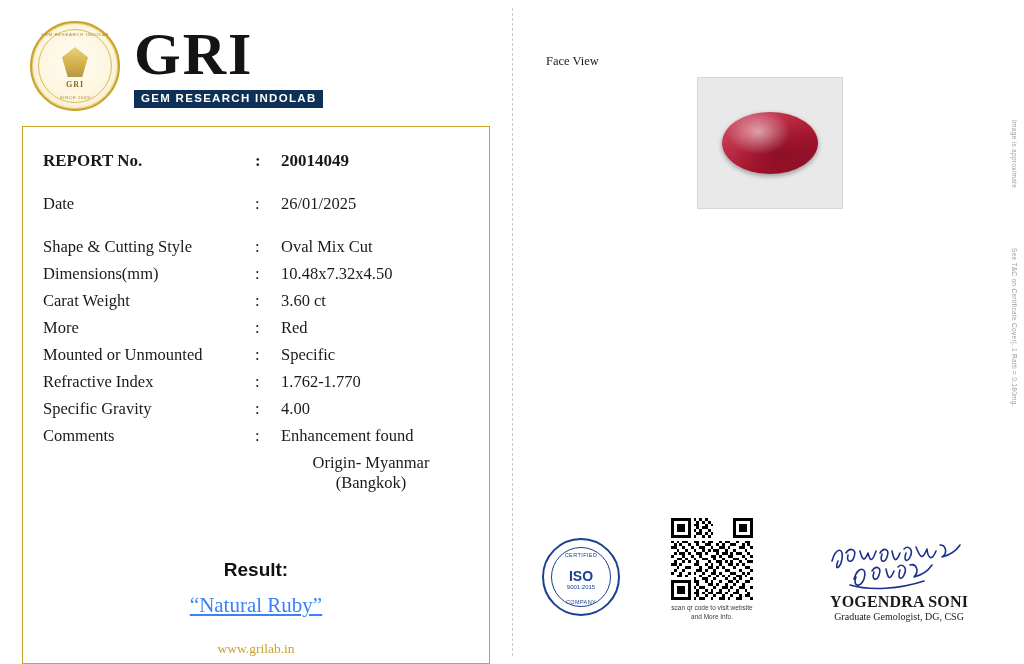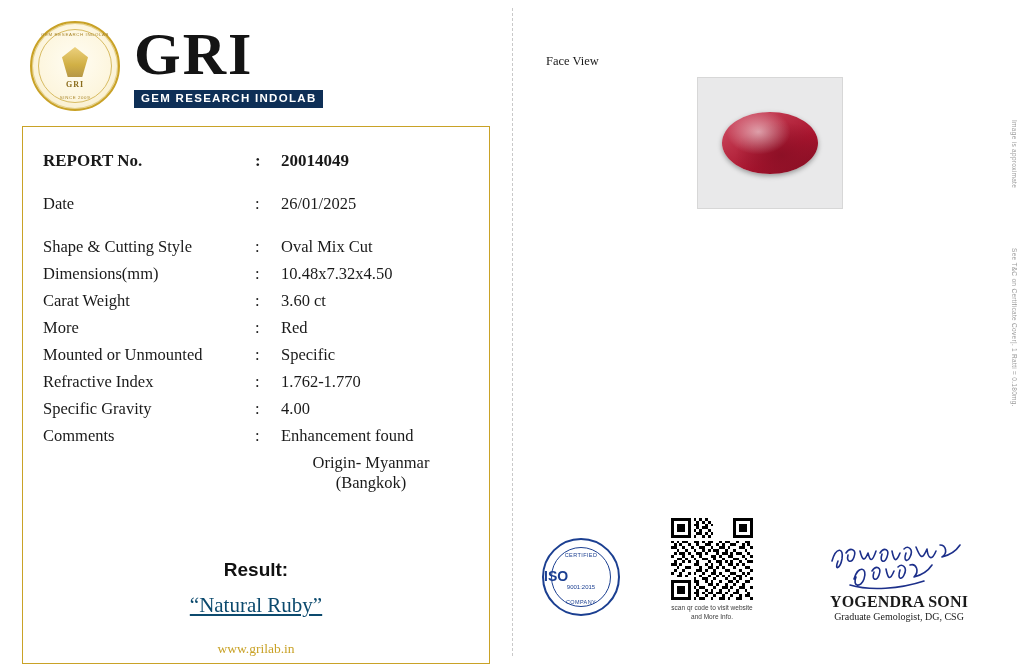--- a/index.html
+++ b/index.html
@@ -163,21 +163,21 @@
   }
   .result-label {
     font-size: 19px;
     font-weight: bold;
     font-family: "Liberation Sans", sans-serif;
     color: #111;
   }
   .result-value {
     margin-top: 12px;
     font-size: 21px;
-    color: #0c4a6e;
+    color: #3b82f6;
     text-decoration: underline;
     font-family: "Liberation Serif", serif;
   }
   .website {
     position: absolute;
     left: 0;
     right: 0;
     bottom: 6px;
     text-align: center;
     font-size: 13.5px;
@@ -277,20 +277,21 @@
     position: absolute;
     top: 12px; left: 0; right: 0;
     text-align: center;
     font-size: 5.5px;
     letter-spacing: .4px;
     font-family: "Liberation Sans", sans-serif;
   }
   .iso-badge .iso-main {
     position: absolute;
     top: 28px; left: 0; right: 0;
+    text-align: center;
     font-size: 14px;
     font-weight: bold;
     font-family: "Liberation Sans", sans-serif;
   }
   .iso-badge .iso-num {
     position: absolute;
     top: 44px; left: 0; right: 0;
     text-align: center;
     font-size: 6px;
     font-family: "Liberation Sans", sans-serif;

